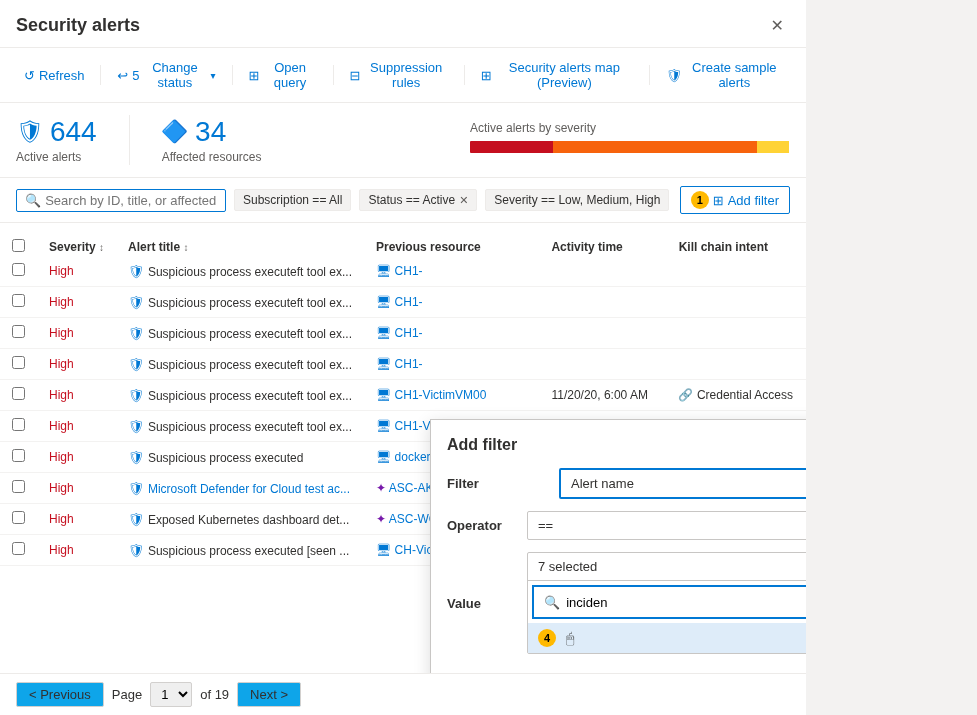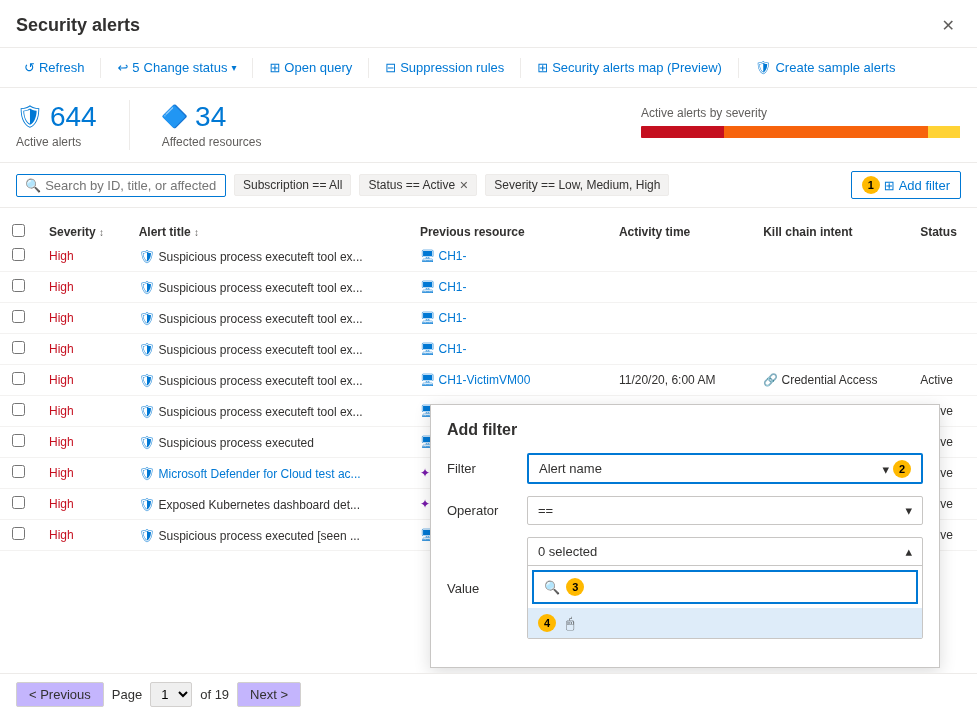--- a/index.html
+++ b/index.html
@@ -1,18 +1,18 @@
 <!DOCTYPE html>
 <html><head>
   <meta charset="utf-8">
   <style>
     * { box-sizing: border-box; margin: 0; padding: 0; }
     body { font-family: 'Segoe UI', Arial, sans-serif; font-size: 13px; background: #f3f2f1; color: #323130; width: 977px; height: 715px; overflow: hidden; }
 
-    .panel { background: #fff; width: 977px; height: 715px; display: flex; flex-direction: column; }
+    .panel { background: #fff; width: 806px; height: 715px; display: flex; flex-direction: column; }
 
     
     .panel-header { display: flex; align-items: center; justify-content: space-between; padding: 14px 16px 10px 16px; border-bottom: 1px solid #edebe9; }
     .panel-title { font-size: 18px; font-weight: 600; color: #323130; }
     .close-btn { background: none; border: none; cursor: pointer; font-size: 16px; color: #605e5c; padding: 2px 6px; }
 
     
     .toolbar { display: flex; align-items: center; padding: 8px 16px; border-bottom: 1px solid #edebe9; gap: 4px; background: #fff; }
     .toolbar-btn { display: flex; align-items: center; gap: 4px; background: none; border: none; cursor: pointer; color: #0078d4; font-size: 13px; padding: 4px 8px; border-radius: 2px; }
     .toolbar-separator { width: 1px; height: 20px; background: #edebe9; margin: 0 4px; }
@@ -51,31 +51,31 @@
     .sev-high-text { color: #c50f1f; font-weight: 500; }
     td .alert-icon { color: #0078d4; font-size: 13px; }
     td .resource-icon { font-size: 12px; color: #0078d4; }
     td a { color: #0078d4; text-decoration: none; }
     .checkbox-col { width: 24px; }
     input[type=checkbox] { cursor: pointer; }
     .sort-icon { font-size: 10px; color: #605e5c; }
 
     
     .footer { display: flex; align-items: center; gap: 8px; padding: 8px 16px; border-top: 1px solid #edebe9; background: #fff; }
-    .footer-btn { display: flex; align-items: center; gap: 4px; background: #c4b5fd; border: 1px solid #d2d0ce; border-radius: 2px; padding: 4px 12px; cursor: pointer; font-size: 13px; color: #323130; }
+    .footer-btn { display: flex; align-items: center; gap: 4px; background: #0ea5e9; border: 1px solid #d2d0ce; border-radius: 2px; padding: 4px 12px; cursor: pointer; font-size: 13px; color: #323130; }
     .page-label { font-size: 13px; color: #323130; }
     .page-select { border: 1px solid #d2d0ce; border-radius: 2px; padding: 3px 6px; font-size: 13px; cursor: pointer; }
     .of-pages { font-size: 13px; color: #323130; }
 
     
     .add-filter-popup { position: absolute; top: 196px; left: 430px; width: 510px; background: #fff; border: 1px solid #c8c6c4; box-shadow: 0 4px 16px rgba(0,0,0,0.14); z-index: 100; padding: 16px; }
     .popup-title { font-size: 16px; font-weight: 600; margin-bottom: 14px; color: #323130; }
     .popup-row { display: flex; align-items: center; margin-bottom: 12px; }
-    .popup-label { width: 80px; font-size: 13px; color: #323130; font-weight: 400; flex-shrink: 0; }
-    .popup-select { flex: 1; border: 2px solid #0078d4; border-radius: 2px; padding: 6px 10px; font-size: 13px; display: flex; align-items: center; justify-content: space-between; cursor: pointer; background: #fff; position: relative; }
+    .popup-label { width: 80px; font-size: 13px; color: #323130; font-weight: 700; flex-shrink: 0; }
+    .popup-select { flex: 1; border: 2px solid #0078d4; border-radius: 2px; padding: 6px 10px; font-size: 13px; display: flex; align-items: center; justify-content: space-between; cursor: pointer; background: #fff; position: relative; margin-left: 32px; }
     .popup-select-normal { flex: 1; border: 1px solid #c8c6c4; border-radius: 2px; padding: 6px 10px; font-size: 13px; display: flex; align-items: center; justify-content: space-between; cursor: pointer; background: #fff; }
     .value-box { border: 1px solid #c8c6c4; border-radius: 2px; flex: 1; }
     .value-header { padding: 6px 10px; display: flex; align-items: center; justify-content: space-between; border-bottom: 1px solid #c8c6c4; cursor: pointer; }
     .value-search { display: flex; align-items: center; border-bottom: 1px solid #0078d4; padding: 6px 10px; border: 2px solid #0078d4; gap: 6px; margin: 4px; }
     .value-search input { border: none; outline: none; font-size: 13px; flex: 1; }
     .value-option { display: flex; align-items: center; gap: 8px; padding: 6px 10px; cursor: pointer; background: #deecf9; }
     .badge-num { background: #ffb900; color: #000; border-radius: 50%; width: 18px; height: 18px; display: inline-flex; align-items: center; justify-content: center; font-size: 11px; font-weight: 700; margin-right: 2px; }
   </style>
 </head>
 <body>
@@ -297,25 +297,26 @@
         <div class="popup-select-normal">
           <span>==</span>
           <span>▾</span>
         </div>
       </div>
 
       <div class="popup-row">
         <div class="popup-label">Value</div>
         <div class="value-box">
           <div class="value-header">
-            <span>0 selected</span>
+            <span>7 selected</span>
             <span>▴</span>
           </div>
           <div class="value-search">
             <span>🔍</span>
+            <input type="text" value="inciden" style="">
             <span class="badge-num">3</span>
           </div>
           <div class="value-option">
             <span class="badge-num">4</span>
             <span style="font-size:14px;">🖱</span>
           </div>
         </div>
       </div>
     </div>
   </div>

